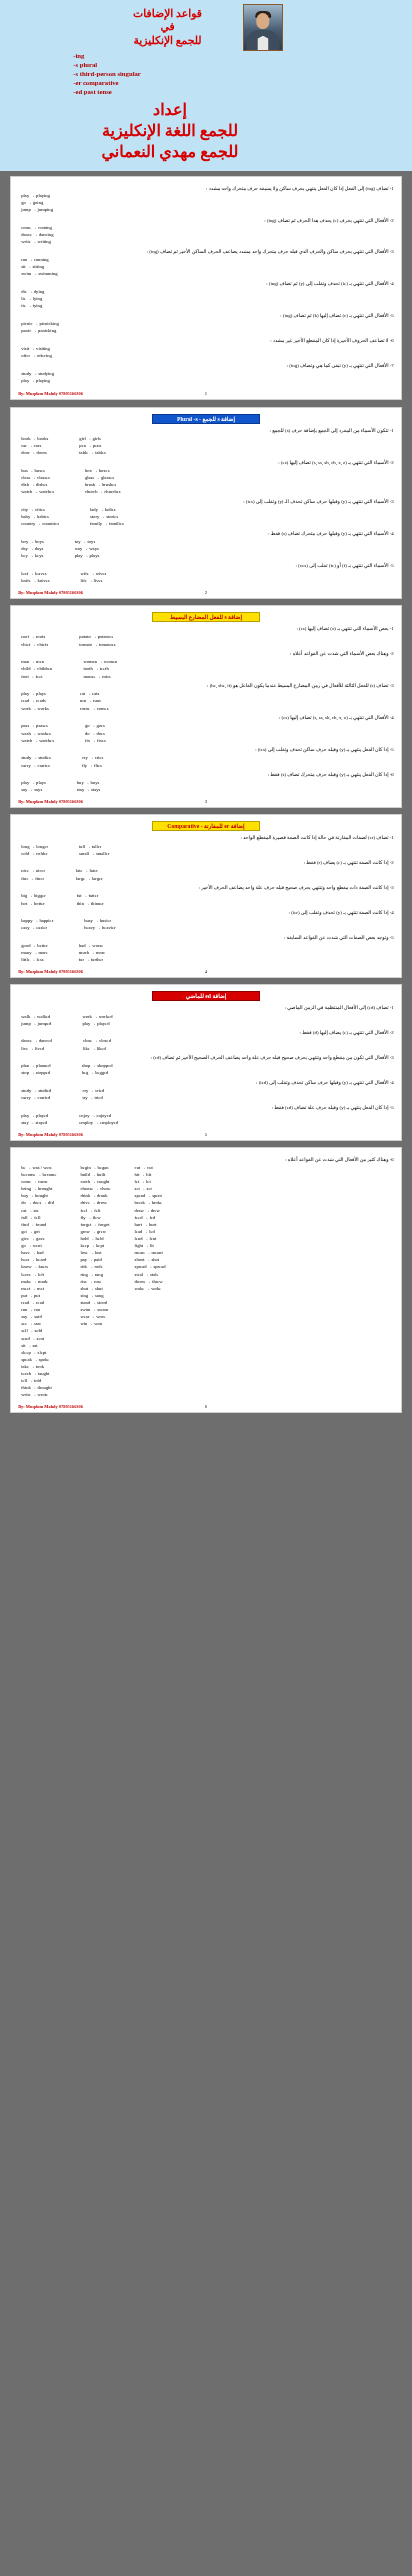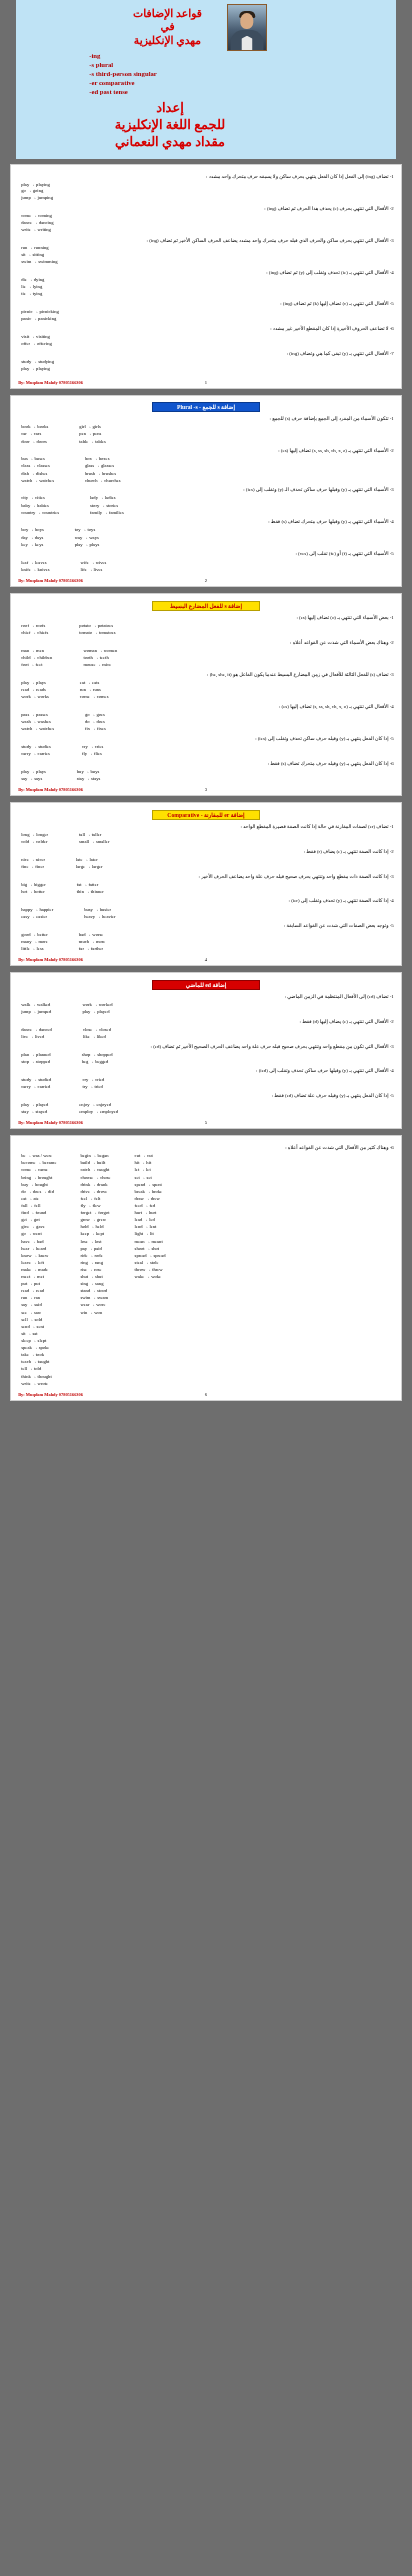--- a/index.html
+++ b/index.html
@@ -19,21 +19,21 @@
   .page {
     width: 392px;
     margin: 0 auto 6.2px auto;
     background: #ffffff;
     padding: 5.2px 7.2px 13.4px 7.2px;
     position: relative;
     border: 0.5px solid #cfcfcf;
   }
   
   .cover {
-    width: 380px;
+    width: 412px;
     margin: 0 auto 5.2px auto;
     background: #bfe3f5;
     padding: 6.2px 8.2px 8.2px 8.2px;
     position: relative;
     min-height: 91px;
   }
   .cover-title {
     text-align: center;
     color: #d60000;
     font-family: "Liberation Serif", serif;
@@ -52,21 +52,21 @@
     font-weight: bold;
     font-size: 6.7px;
     line-height: 1.35;
     margin: 4.1px 0 0 65px;
   }
   .cover-bottom {
     text-align: center;
     color: #d60000;
     font-family: "Liberation Serif", serif;
     font-weight: bold;
-    font-size: 13px;
+    font-size: 16px;
     line-height: 1.3;
     direction: rtl;
     margin-top: 4.1px;
     padding-right: 72px;
   }
   .cover-photo {
     position: absolute;
     top: 4.1px;
     right: 129px;
     width: 40px;
@@ -190,33 +190,33 @@
   <div class="cover">
     <div class="cover-photo">
       <div class="hair"></div>
       <div class="head"></div>
       <div class="body"></div>
       <div class="shirt"></div>
     </div>
     <div class="cover-title">
       <div>قواعد الإضافات</div>
       <div>في</div>
-      <div>مهدي الإنكليزية</div>
+      <div>للجمع الإنكليزية</div>
     </div>
     <div class="cover-list">
       <div>-ing</div>
       <div>-s plural</div>
       <div>-s third-person singular</div>
       <div>-er comparative</div>
       <div>-ed past tense</div>
     </div>
     <div class="cover-bottom">
       <div>إعداد</div>
       <div>للجمع اللغة الإنكليزية</div>
-      <div>مقداد مهدي النعماني</div>
+      <div>للجمع مهدي النعماني</div>
     </div>
   </div>
 
   <div id="pages-container">
       <div class="page">
         <div class="rule">1- تضاف (ing) إلى الفعل إذا كان الفعل ينتهي بحرف ساكن ولا يسبقه حرف متحرك واحد مشدد :</div>
         <div class="examples">
           <div>play → playing</div>
           <div>go → going</div>
           <div>jump → jumping</div>

